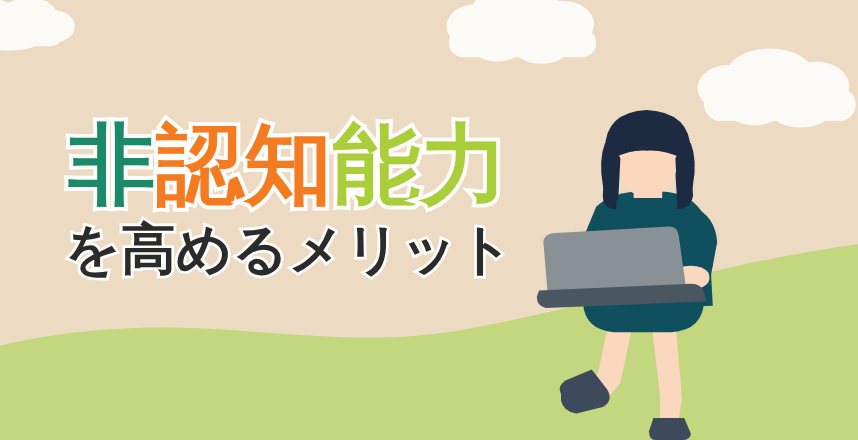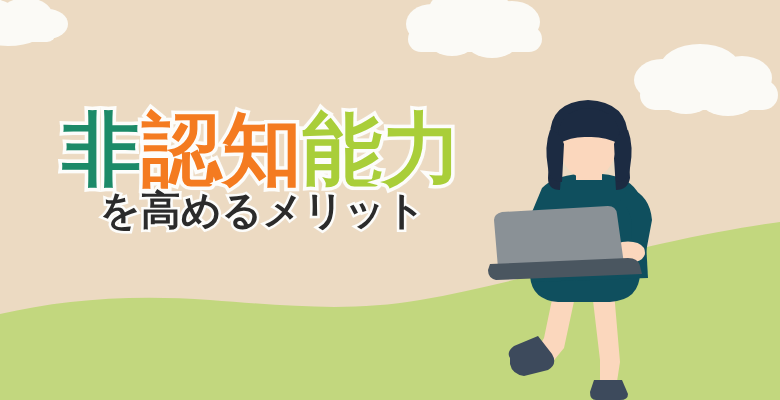--- a/index.html
+++ b/index.html
@@ -57,25 +57,26 @@
     display: inline-block;
     -webkit-text-stroke: 7px #fdfdfb;
     paint-order: stroke fill;
     text-shadow:
       0 0 3px #fdfdfb,
       0 0 3px #fdfdfb,
       0 0 5px rgba(253,253,251,0.9);
   }
 
   .subtitle {
+    margin-top: 12px;
     text-align: center;
     padding-left: 6px;
     font-family: "DejaVu Sans", "Liberation Sans", sans-serif;
     font-weight: 700;
-    font-size: 40px;
+    font-size: 50px;
     line-height: 1;
     color: #2b2b2b;
     -webkit-text-stroke: 5px #fdfdfb;
     paint-order: stroke fill;
     text-shadow:
       0 0 2px #fdfdfb,
       0 0 4px rgba(253,253,251,0.85);
   }
 
   

